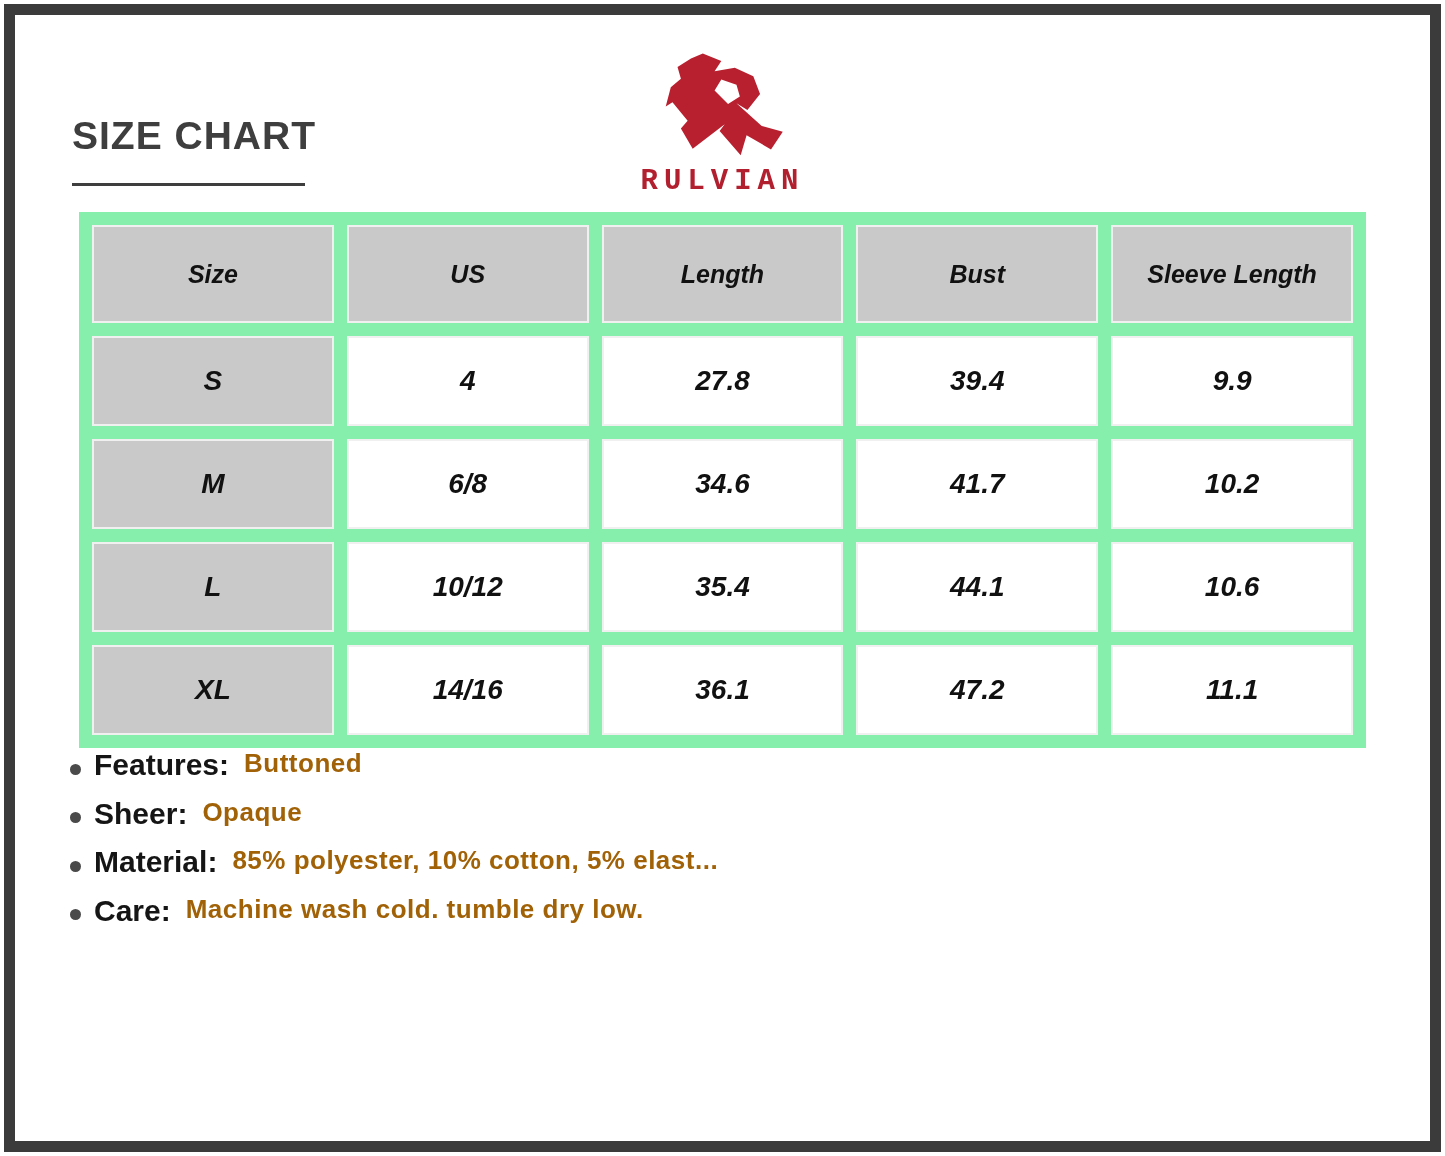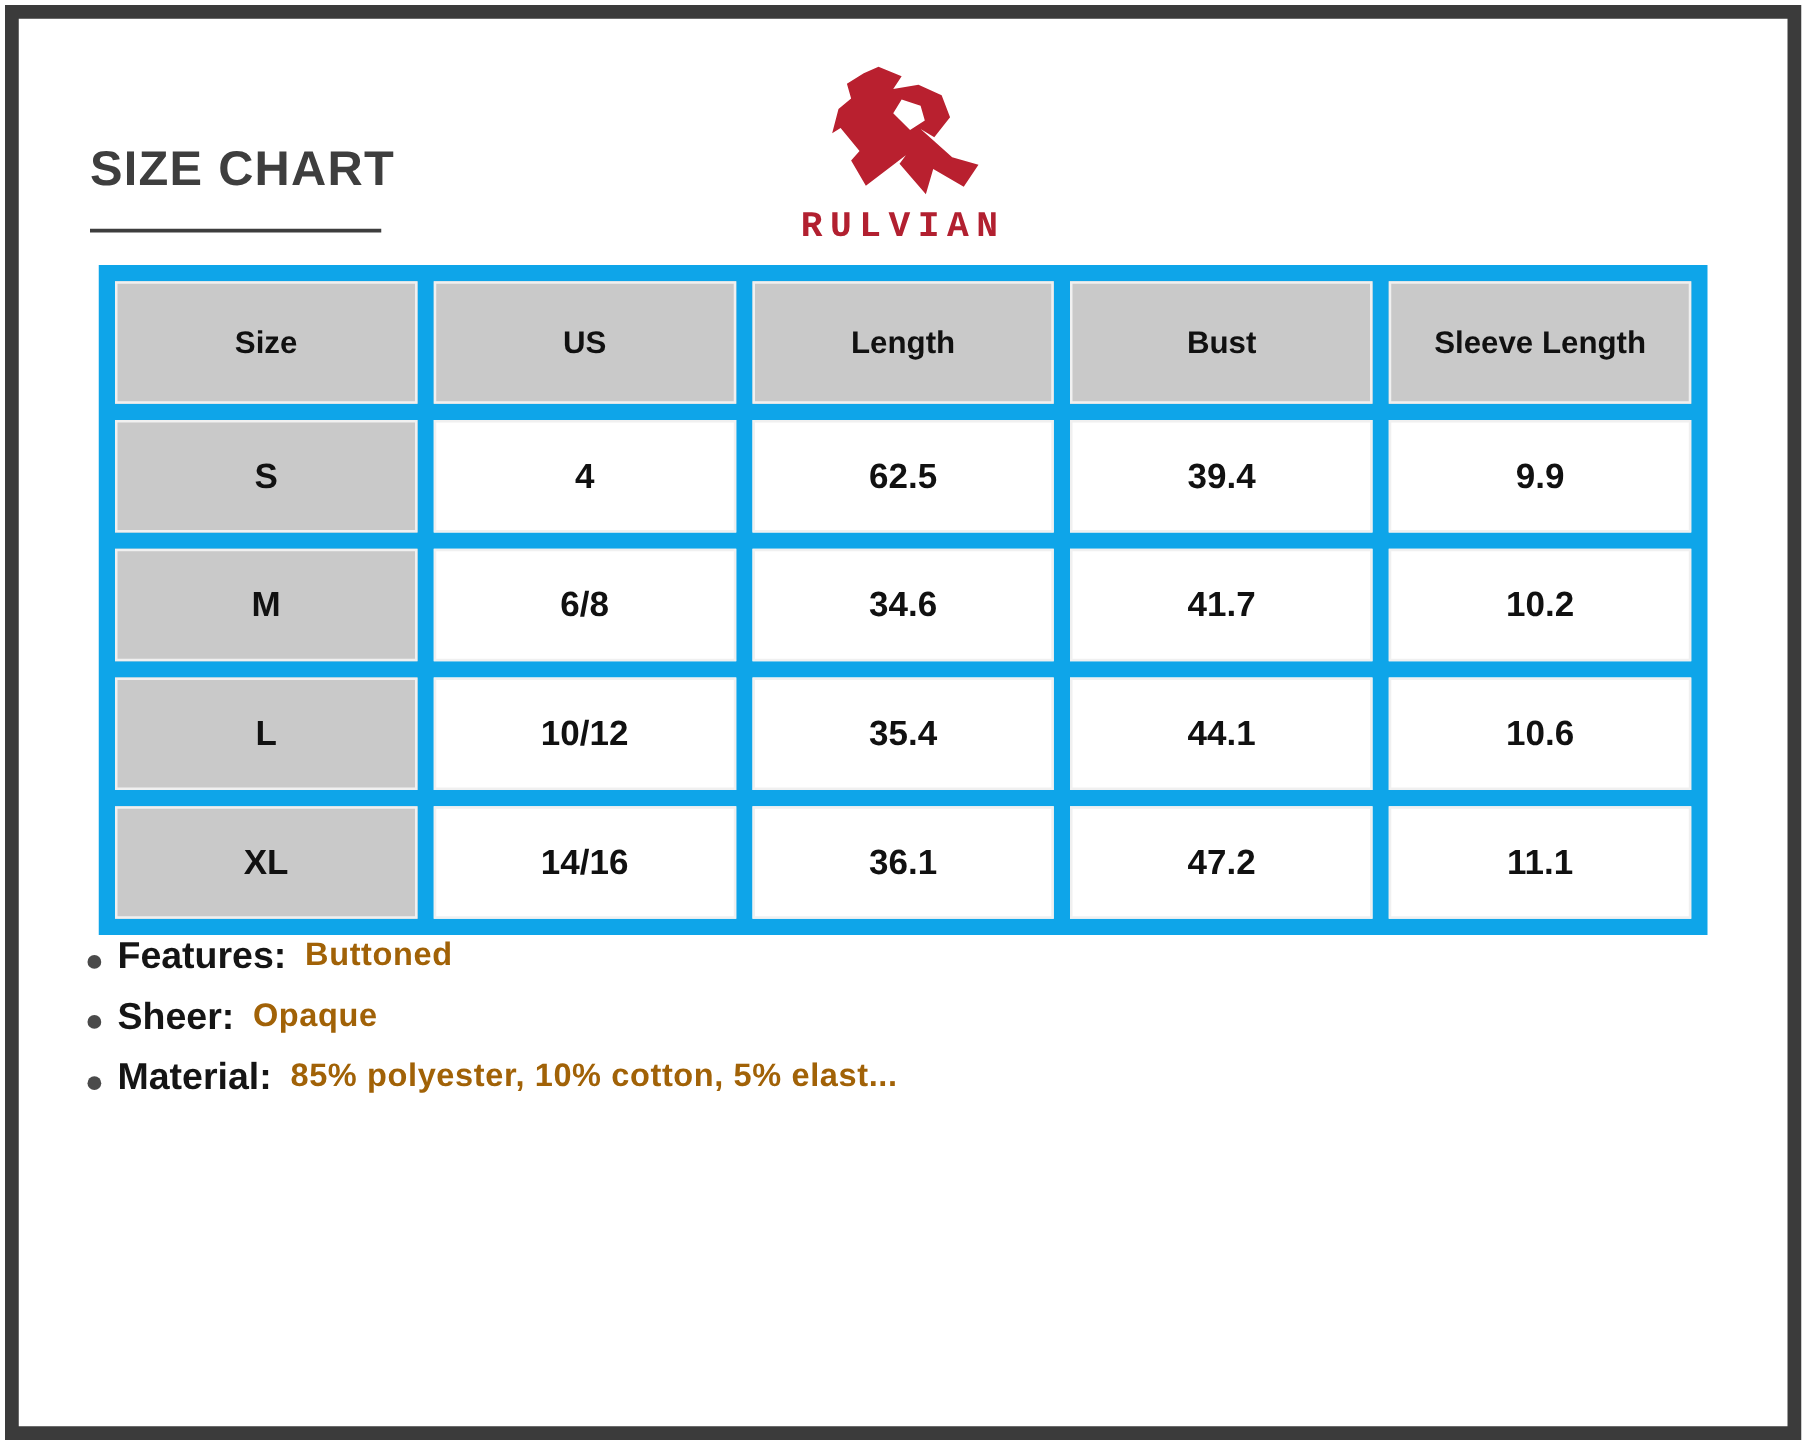--- a/index.html
+++ b/index.html
@@ -64,22 +64,23 @@
   .table-wrap {
     position: absolute;
     left: 79px;
     top: 212px;
     width: 1287px;
   }
   table.size-table {
     width: 100%;
     border-collapse: separate;
     border-spacing: 13px;
-    background: #0ea5e9;
+    background: #86efac;
     table-layout: fixed;
+    font-style: italic;
   }
   table.size-table th,
   table.size-table td {
     border: 2px solid #f0f0f0;
     text-align: center;
     vertical-align: middle;
     color: #111111;
   }
   table.size-table th {
     height: 92px;
@@ -164,21 +165,21 @@
           <th>US</th>
           <th>Length</th>
           <th>Bust</th>
           <th>Sleeve Length</th>
         </tr>
       </thead>
       <tbody>
         <tr>
           <td class="rowhead">S</td>
           <td>4</td>
-          <td>62.5</td>
+          <td>27.8</td>
           <td>39.4</td>
           <td>9.9</td>
         </tr>
         <tr>
           <td class="rowhead">M</td>
           <td>6/8</td>
           <td>34.6</td>
           <td>41.7</td>
           <td>10.2</td>
         </tr>
@@ -209,15 +210,20 @@
     <li>
       <span class="bullet-dot"></span>
       <span class="detail-label">Sheer:</span>
       <span class="detail-value">Opaque</span>
     </li>
     <li>
       <span class="bullet-dot"></span>
       <span class="detail-label">Material:</span>
       <span class="detail-value">85% polyester, 10% cotton, 5% elast...</span>
     </li>
+    <li>
+      <span class="bullet-dot"></span>
+      <span class="detail-label">Care:</span>
+      <span class="detail-value">Machine wash cold. tumble dry low.</span>
+    </li>
   </ul>
 
 </div>
 
 </body></html>

